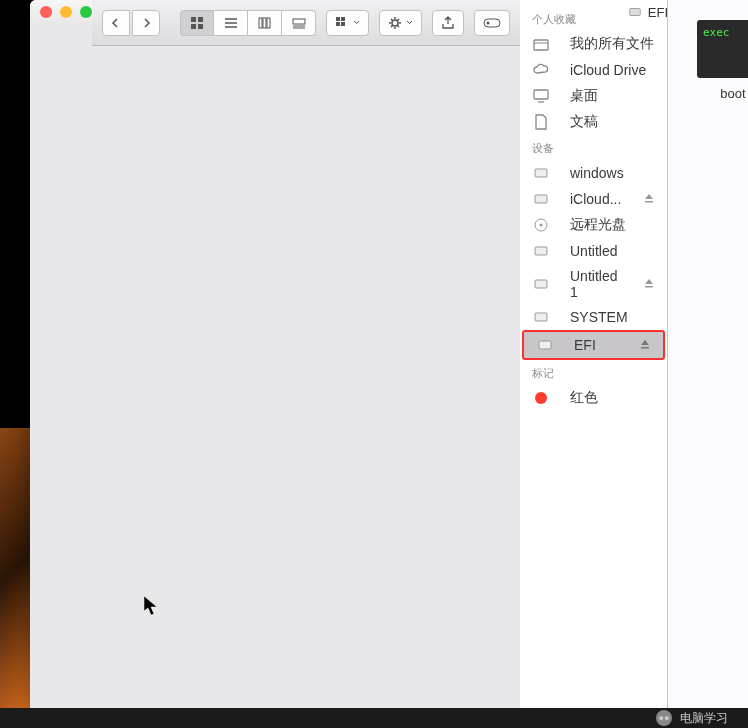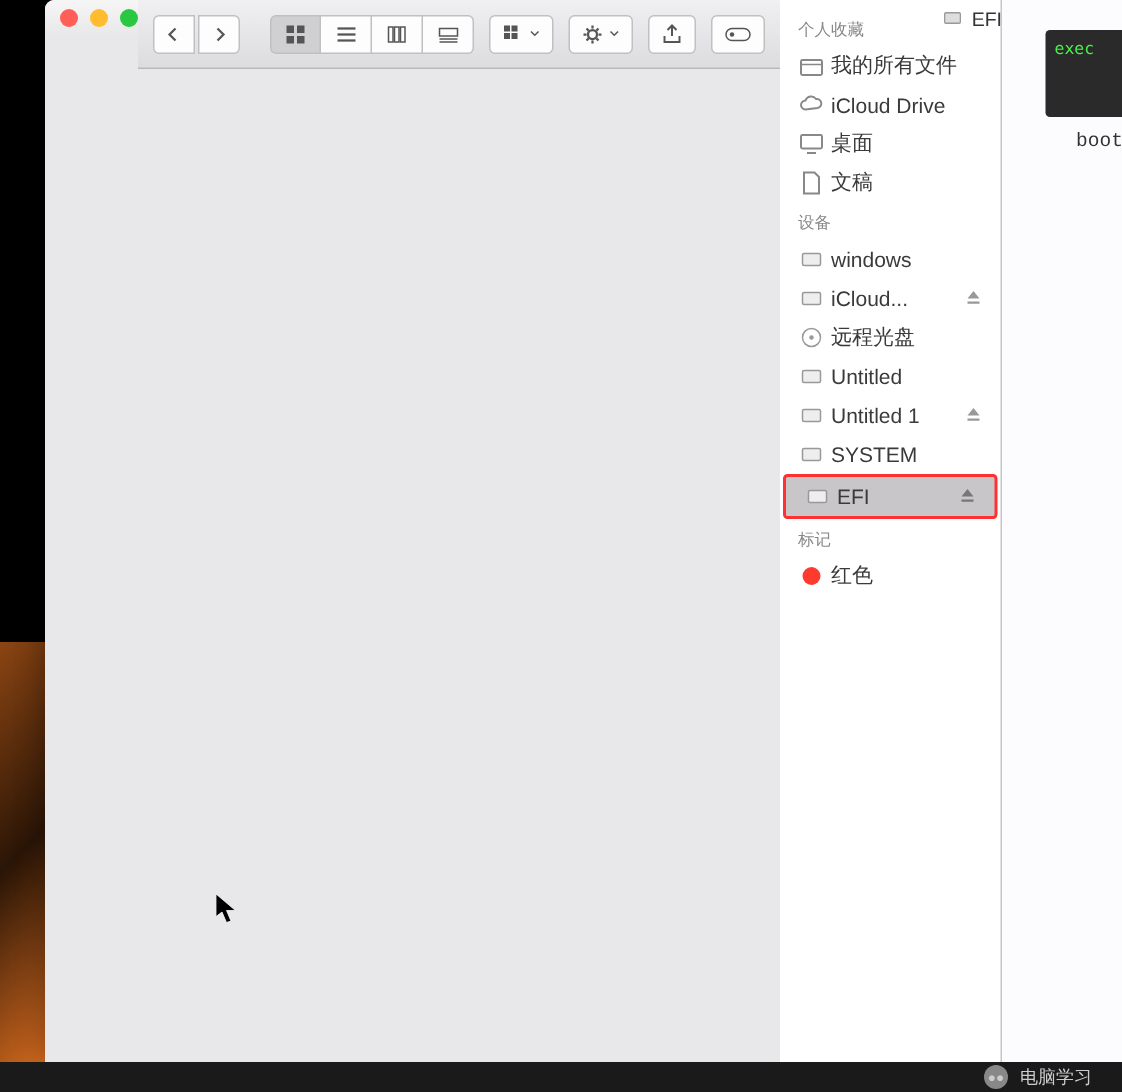--- a/index.html
+++ b/index.html
@@ -22,30 +22,30 @@
     .view-btn:first-child { border-left: 1px solid #c0c0c2; border-radius: 4px 0 0 4px; }
     .view-btn:last-child { border-radius: 0 4px 4px 0; }
     .view-btn.active { background: #d0d0d2; }
     .dropdown-btn { height: 26px; padding: 0 8px; background: #fdfdfd; border: 1px solid #c0c0c2; border-radius: 4px; display: flex; align-items: center; gap: 4px; color: #555; cursor: pointer; }
     .title-section { position: absolute; right: 80px; top: 0; display: flex; align-items: center; gap: 6px; height: 24px; }
     .title-disk-icon { width: 14px; height: 14px; }
     .win-title { font-size: 13px; color: #333; }
     .body-area { flex: 1; display: flex; }
     .sidebar { width: 148px; background: #ffffff; border-right: 1px solid #c6c6c8; overflow-y: auto; padding-top: 6px; }
     .sidebar-section-header { font-size: 11px; color: #888; padding: 6px 12px 4px; }
-    .sidebar-item { display: flex; align-items: center; gap: 4px; padding: 4px 12px; font-size: 14px; color: #3a3a3c; cursor: pointer; position: relative; }
+    .sidebar-item { display: flex; align-items: center; gap: 20px; padding: 4px 12px; font-size: 14px; color: #3a3a3c; cursor: pointer; position: relative; }
     .sidebar-item.selected { background: #c8c6c8; border: 2px solid #ff3030; border-radius: 3px; margin: 0 2px; }
     .sidebar-icon { width: 18px; height: 18px; display: flex; align-items: center; justify-content: center; color: #6a6a6c; flex-shrink: 0; }
     .eject-icon { margin-left: auto; color: #8a8a8c; }
     .content-area { flex: 1; background: #fcfcfe; padding: 20px; display: flex; gap: 67px; align-items: flex-start; position: relative; }
     .file-item { display: flex; flex-direction: column; align-items: center; gap: 8px; width: 90px; cursor: pointer; }
     .file-icon-exec { width: 72px; height: 58px; background: #2a2a2a; border-radius: 3px; display: flex; align-items: flex-start; padding: 6px; }
     .exec-text { color: #4af04a; font-size: 11px; font-family: monospace; }
     .file-icon-folder { width: 72px; height: 58px; position: relative; }
-    .file-label { font-size: 13px; color: #333; font-family: Liberation Mono, monospace; }
+    .file-label { font-size: 13px; color: #333; }
     .watermark { position: absolute; left: 230px; top: 200px; color: #ff3030; font-size: 32px; font-weight: bold; transform: rotate(-30deg); font-style: italic; letter-spacing: 2px; pointer-events: none; }
     .arrow-line { position: absolute; left: 510px; top: 250px; width: 2px; height: 280px; background: #ff3030; pointer-events: none; }
     .arrow-head { position: absolute; left: 502px; top: 244px; width: 0; height: 0; border-left: 10px solid transparent; border-right: 10px solid transparent; border-bottom: 16px solid #ff3030; pointer-events: none; }
     .cursor-arrow { position: absolute; left: 144px; top: 596px; pointer-events: none; }
     .tag-dot { width: 12px; height: 12px; border-radius: 50%; }
     .tag-red { background: #ff3b30; }
     .bottom-bar { position: absolute; bottom: 0; left: 0; right: 0; height: 20px; background: #1a1a1a; display: flex; align-items: center; justify-content: flex-end; padding-right: 20px; gap: 8px; color: #ccc; font-size: 12px; }
     .wechat-icon { width: 16px; height: 16px; background: #888; border-radius: 50%; display: flex; align-items: center; justify-content: center; font-size: 9px; }
   </style>
 </head>

